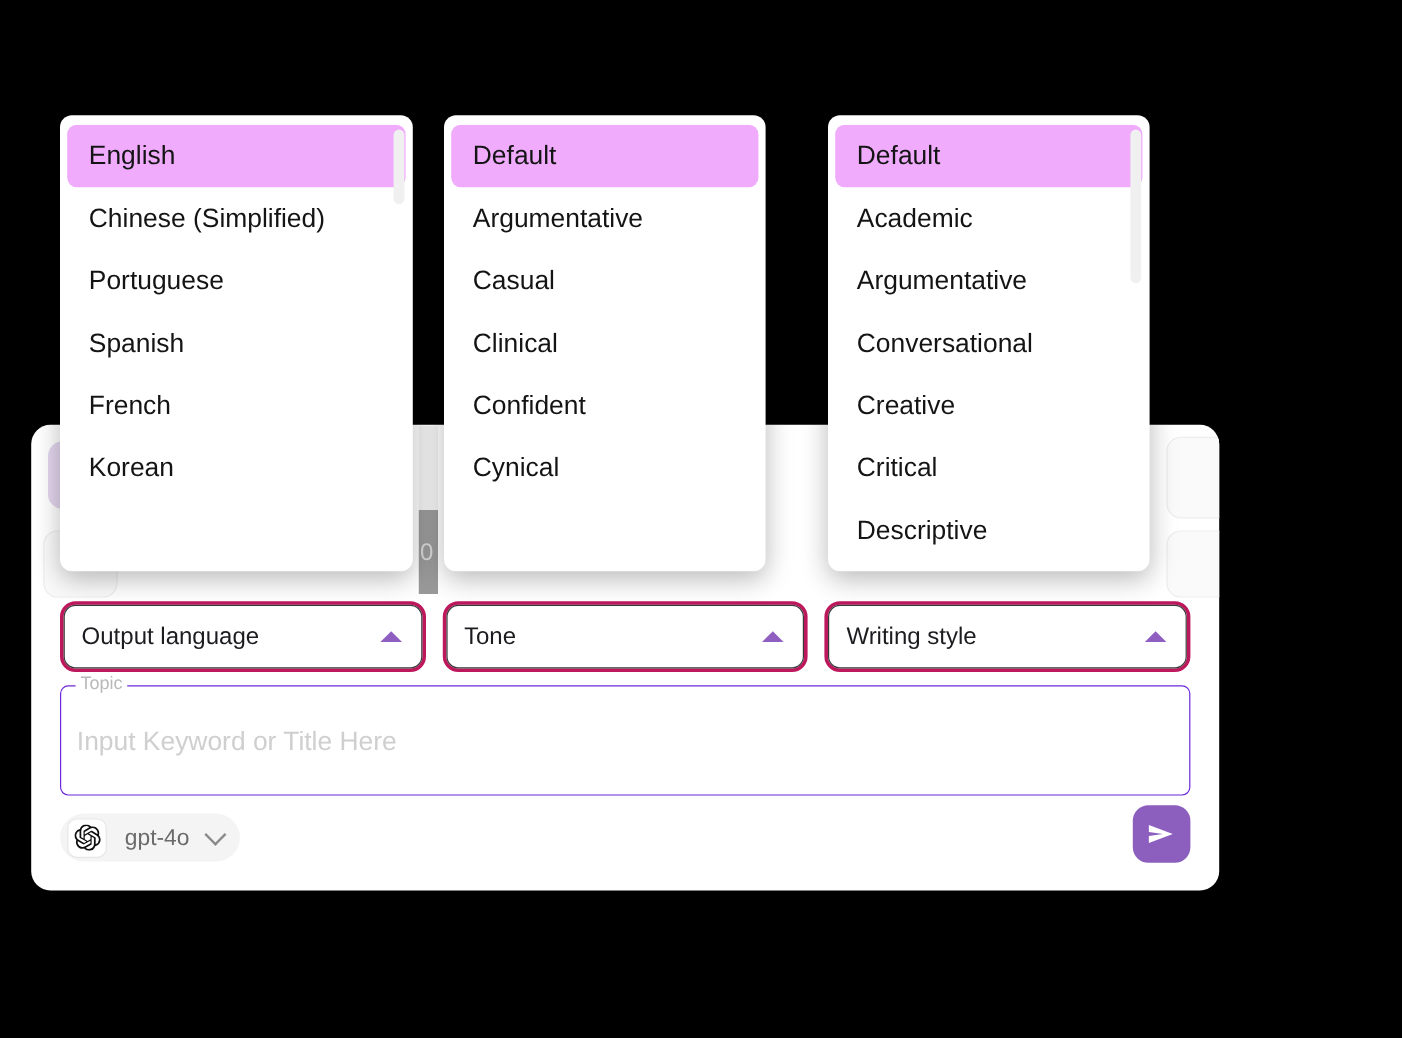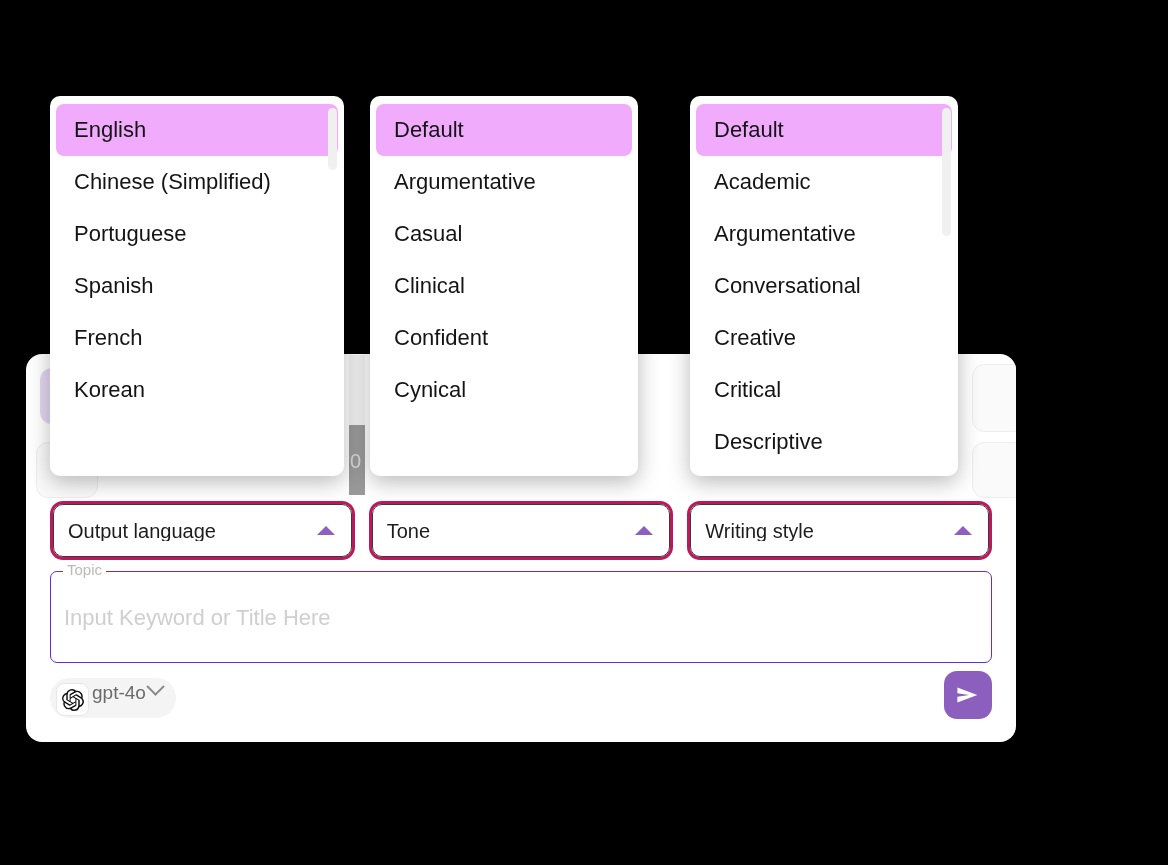--- a/index.html
+++ b/index.html
@@ -127,21 +127,22 @@
     position: absolute;
     left: 50px;
     top: 672px;
     width: 942px;
     height: 52px;
     display: flex;
     align-items: center;
   }
   .model-chip {
     display: flex;
-    gap: 3px;
+    align-items: center;
+    gap: 15px;
     background: #f4f4f4;
     border-radius: 26px;
     padding: 5px 14px 5px 6px;
     height: 40px;
     box-sizing: border-box;
   }
   .model-avatar {
     width: 31px;
     height: 31px;
     border-radius: 8px;

